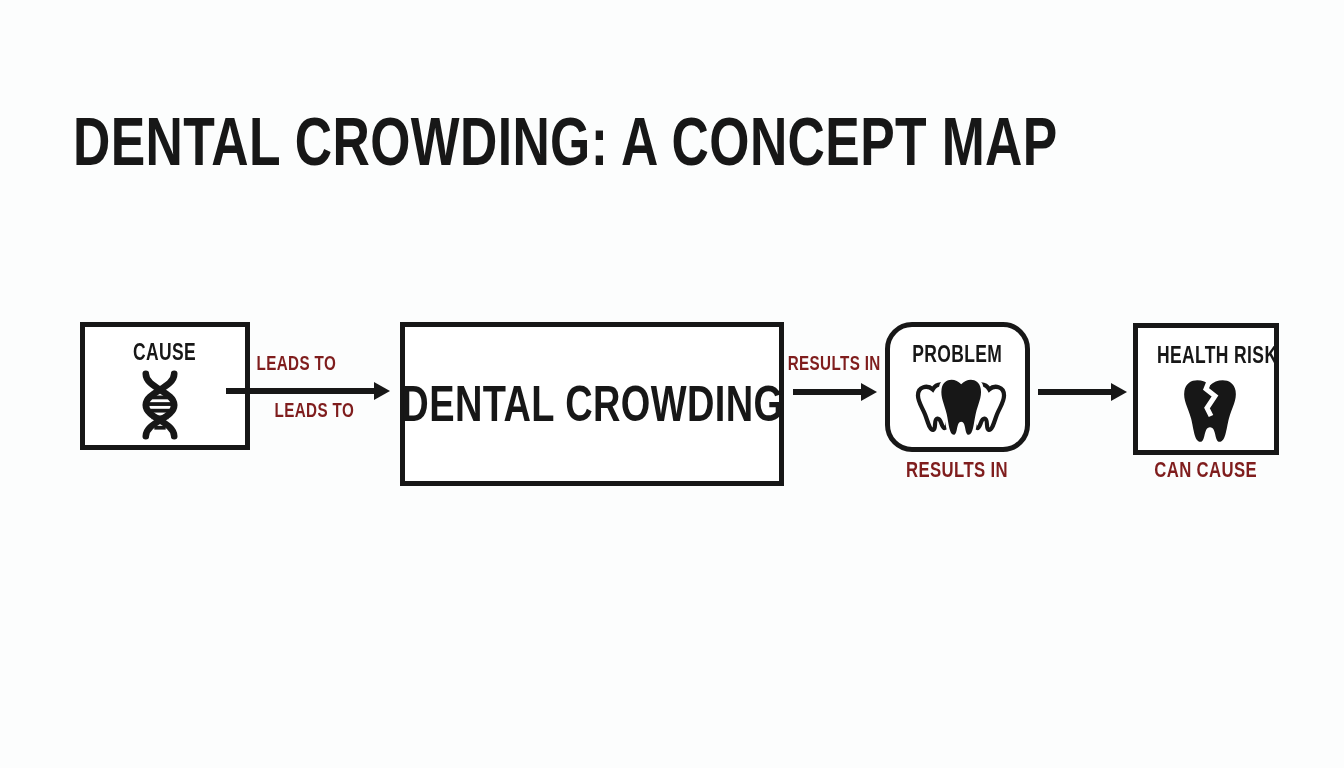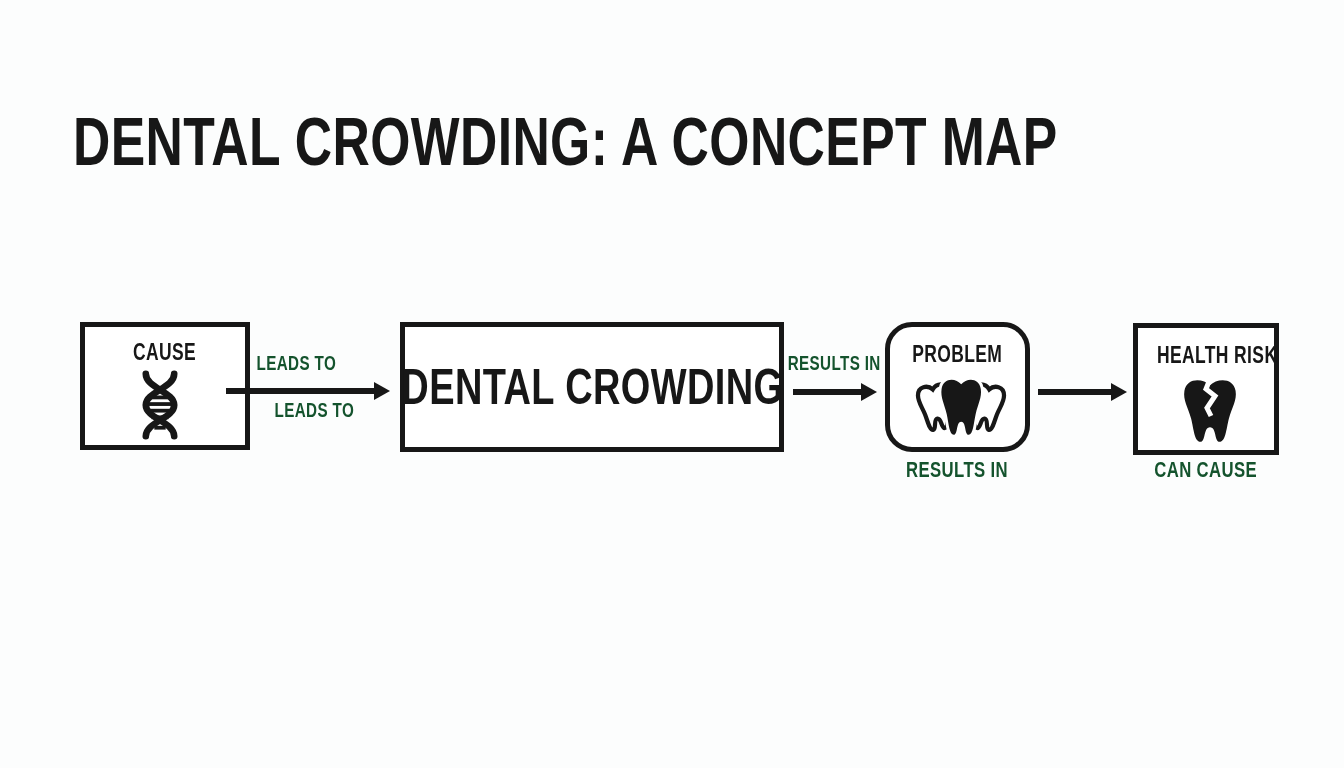--- a/index.html
+++ b/index.html
@@ -67,21 +67,21 @@
     font-size: 50px;
     color: #171717;
   }
   .icon {
     position: absolute;
   }
   .edge-label, .caption {
     position: absolute;
     text-align: center;
     line-height: 1;
-    color: #14532d;
+    color: #7f1d1d;
   }
   .edge-label span { font-size: 20px; }
   .caption span { font-size: 22px; }
   .arrow {
     position: absolute;
     height: 18px;
   }
   .arrow .shaft {
     position: absolute;
     left: 0;
@@ -129,21 +129,21 @@
     <span class="cond">LEADS TO</span>
   </div>
   <div class="arrow" style="left:226px; top:382px; width:164px;">
     <div class="shaft"></div>
     <div class="head"></div>
   </div>
   <div class="edge-label" style="left:234px; top:400px; width:160px;">
     <span class="cond">LEADS TO</span>
   </div>
 
-  <div class="node" style="left:400px; top:322px; width:384px; height:130px;">
+  <div class="node" style="left:400px; top:322px; width:384px; height:164px;">
     <div class="big-label-wrap">
       <span class="cond big-label">DENTAL CROWDING</span>
     </div>
   </div>
 
   <div class="edge-label" style="left:754px; top:353px; width:160px;">
     <span class="cond">RESULTS IN</span>
   </div>
   <div class="arrow" style="left:793px; top:383px; width:84px;">
     <div class="shaft"></div>

